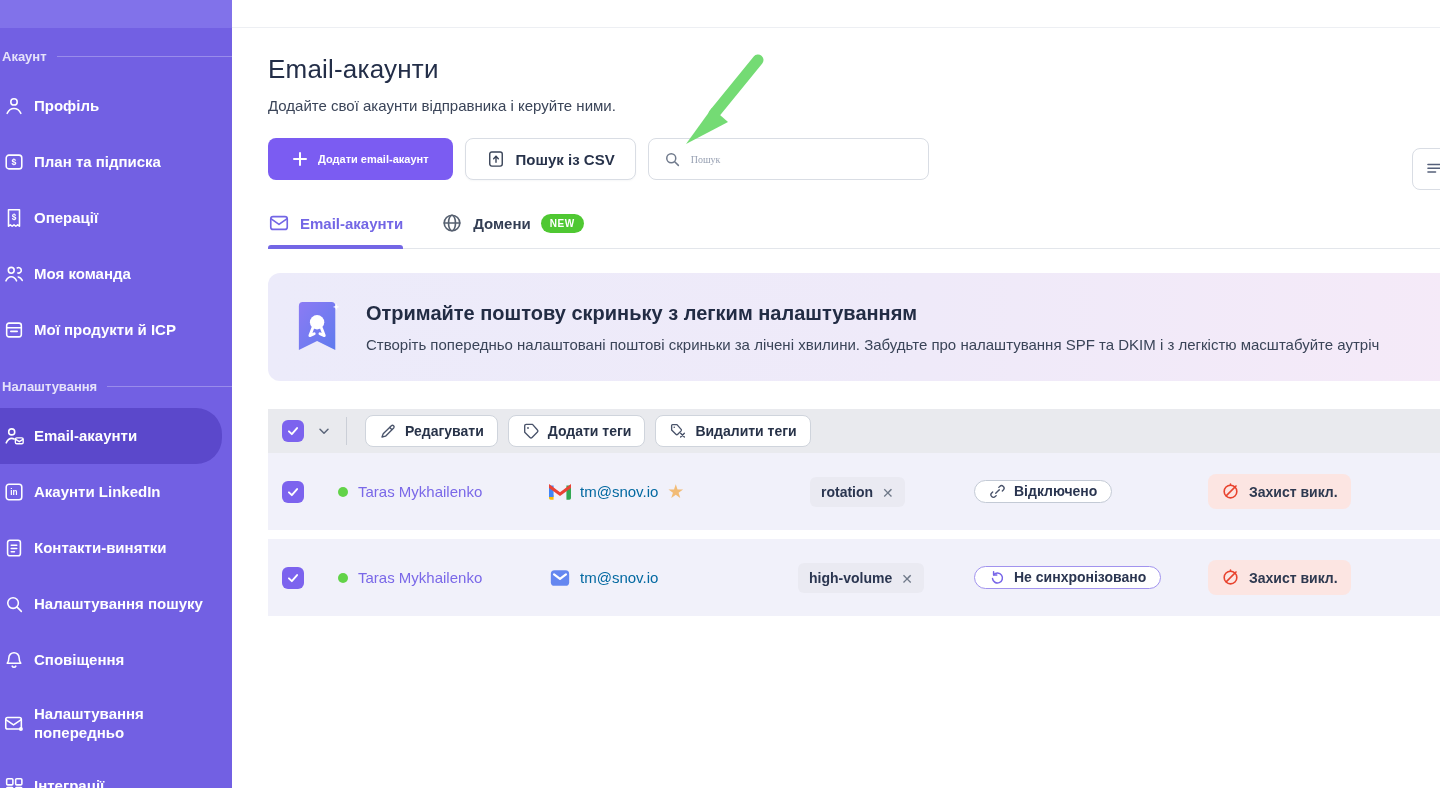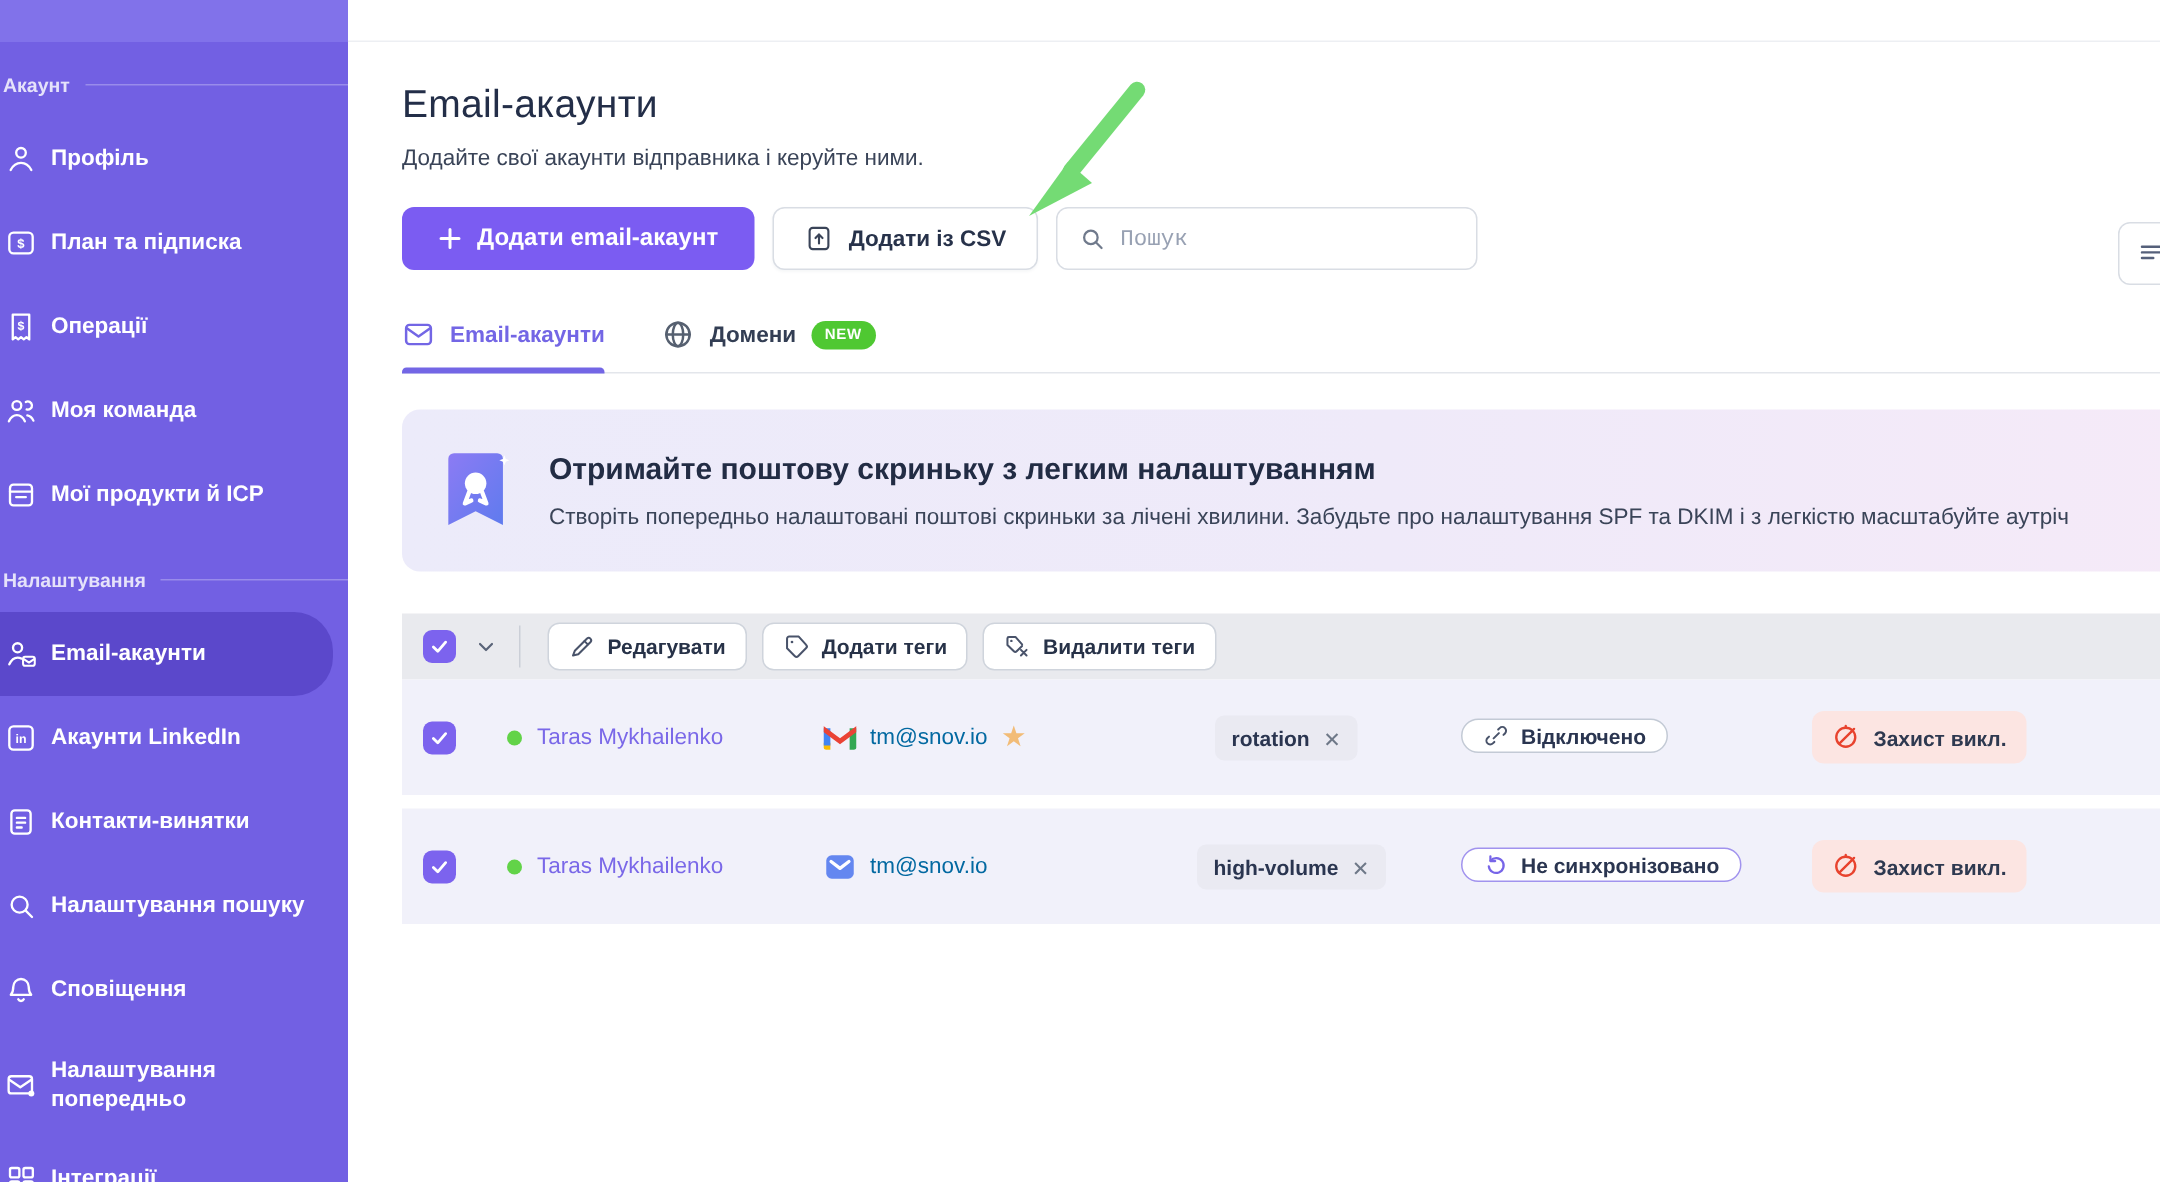--- a/index.html
+++ b/index.html
@@ -19,24 +19,24 @@
 
   
   .main { flex:1; position:relative; background:#fff; }
   .topbar { height:28px; background:#fff; border-bottom:1px solid #EDEFF3; }
   .content { padding:26px 0 0 36px; }
 
   .page-title { font-size:26px; font-weight:500; color:#232E48; letter-spacing:0.2px; }
   .page-subtitle { font-size:15px; color:#3A4458; margin-top:12px; }
 
   .actions { display:flex; align-items:center; gap:12px; margin-top:24px; height:42px; }
-  .btn-primary { display:flex; align-items:center; gap:10px; height:42px; padding:0 24px; background:#7B5CF2; border:none; border-radius:8px; color:#fff; font-size:16px; font-weight:700; cursor:pointer; font-family:inherit; }
+  .btn-primary { display:flex; align-items:center; gap:10px; height:42px; padding:0 24px; background:#7B5CF2; border:none; border-radius:8px; color:#fff; font-size:11px; font-weight:700; cursor:pointer; font-family:inherit; }
   .btn-secondary { display:flex; align-items:center; gap:10px; height:42px; padding:0 20px; background:#fff; border:1px solid #D9DDE4; border-radius:8px; color:#27324A; font-size:15px; font-weight:600; cursor:pointer; font-family:inherit; box-shadow:0 1px 2px rgba(30,40,70,0.04); }
   .search-box { display:flex; align-items:center; gap:10px; height:42px; width:281px; padding:0 14px; background:#fff; border:1px solid #D9DDE4; border-radius:8px; }
-  .search-box input { border:none; outline:none; font-size:15px; color:#27324A; width:100%; font-family:Liberation Mono, monospace; background:transparent; }
+  .search-box input { border:none; outline:none; font-size:10px; color:#27324A; width:100%; font-family:Liberation Serif, serif; background:transparent; }
   .search-box input::placeholder { color:#98A1B3; }
   .filter-btn { position:absolute; right:-16px; top:148px; width:44px; height:42px; background:#fff; border:1px solid #D9DDE4; border-radius:8px; display:flex; align-items:center; justify-content:center; cursor:pointer; }
 
   .tabs { display:flex; align-items:flex-end; gap:38px; margin-top:32px; border-bottom:1px solid #E3E6EB; }
   .tab { display:flex; align-items:center; gap:10px; padding-bottom:14px; position:relative; cursor:pointer; }
   .tab .tab-label { font-size:15px; font-weight:700; }
   .tab.active .tab-label { color:#7366E5; }
   .tab.inactive .tab-label { color:#333E54; font-weight:600; }
   .tab.active::after { content:""; position:absolute; left:0; right:0; bottom:-1px; height:4px; background:#7366E5; border-radius:3px 3px 0 0; }
   .badge-new { background:#4FC832; color:#fff; font-size:10px; font-weight:700; letter-spacing:0.5px; padding:4px 9px; border-radius:10px; }
@@ -234,21 +234,21 @@
       </button>
 
       <button class="btn-secondary">
         <span style="display:flex;">
           <svg width="20" height="20" viewBox="0 0 24 24" fill="none" stroke="#3A4458" stroke-width="1.7" stroke-linecap="round" stroke-linejoin="round">
               <rect x="4.5" y="3.5" width="15" height="17" rx="2.5"></rect>
               <path d="M12 16V9"></path>
               <path d="M9.2 11.6L12 8.8l2.8 2.8"></path>
             </svg>
         </span>
-        <span>Додати із CSV</span>
+        <span>Пошук із CSV</span>
       </button>
 
       <div class="search-box">
         <span style="display:flex;">
           <svg width="18" height="18" viewBox="0 0 24 24" fill="none" stroke="#707A8C" stroke-width="2" stroke-linecap="round">
               <circle cx="11" cy="11" r="6"></circle>
               <path d="M15.6 15.6L20.5 20.5"></path>
             </svg>
         </span>
         <input type="text" placeholder="Пошук" style="">

